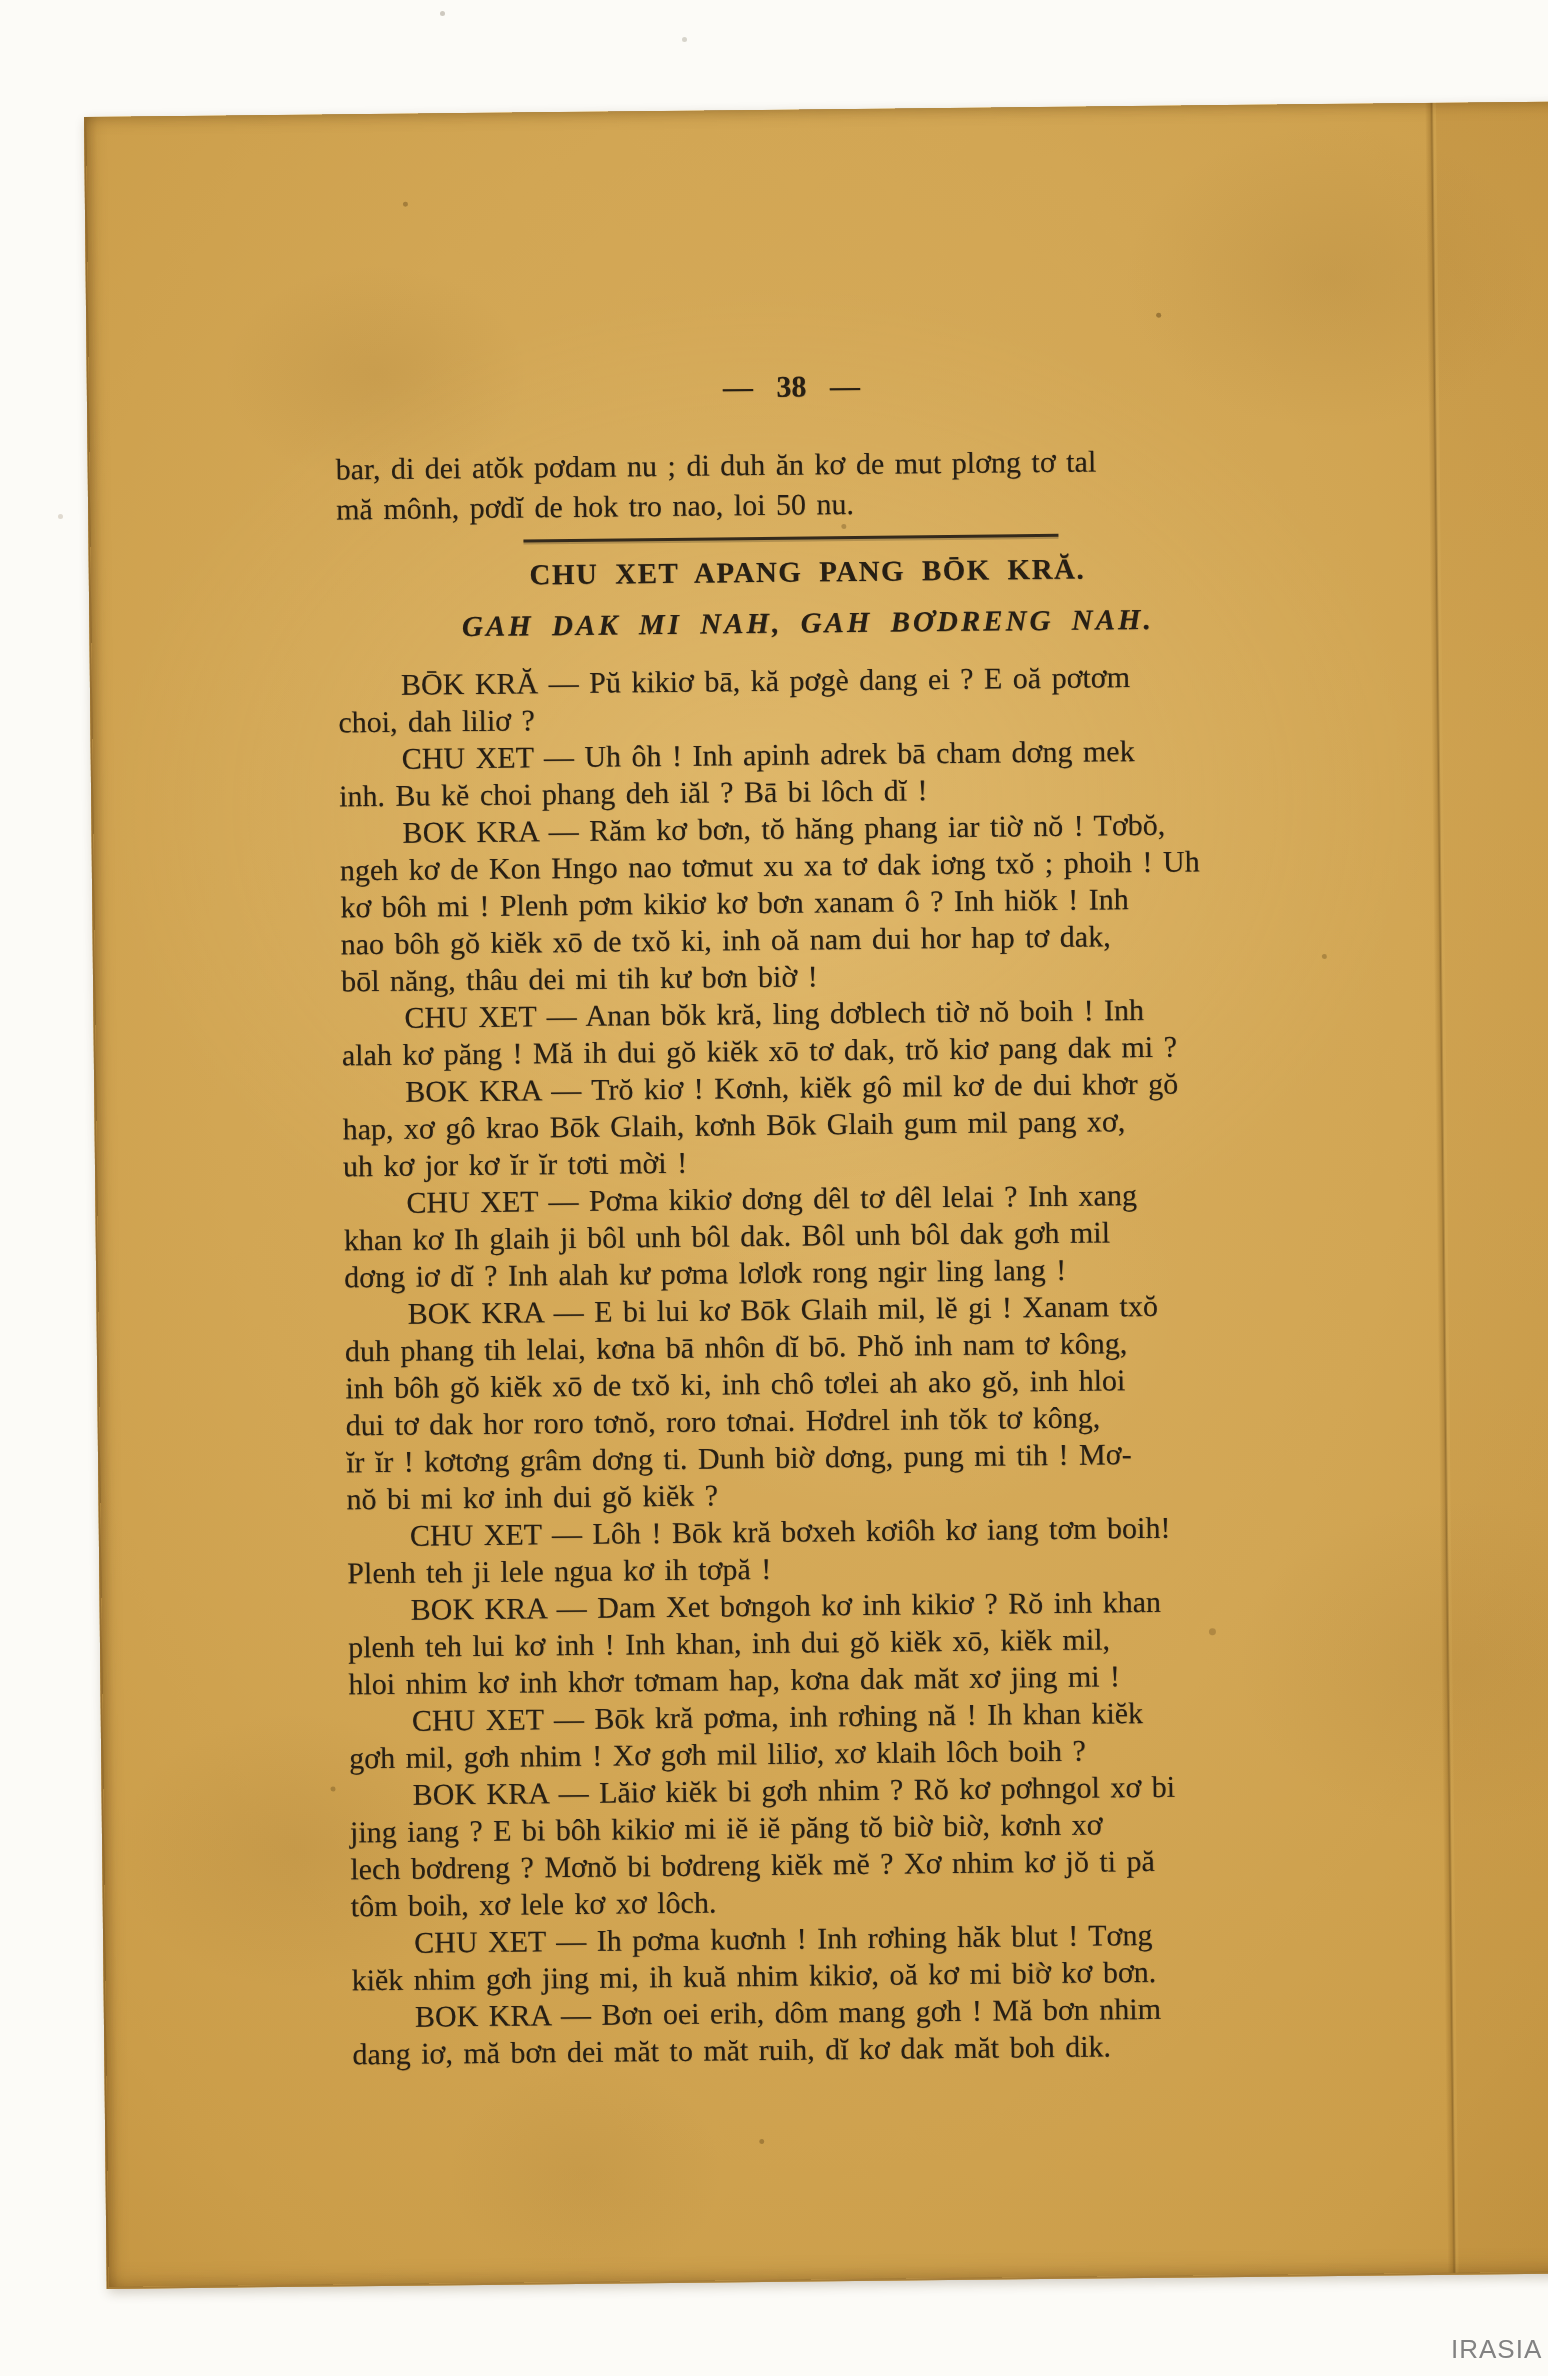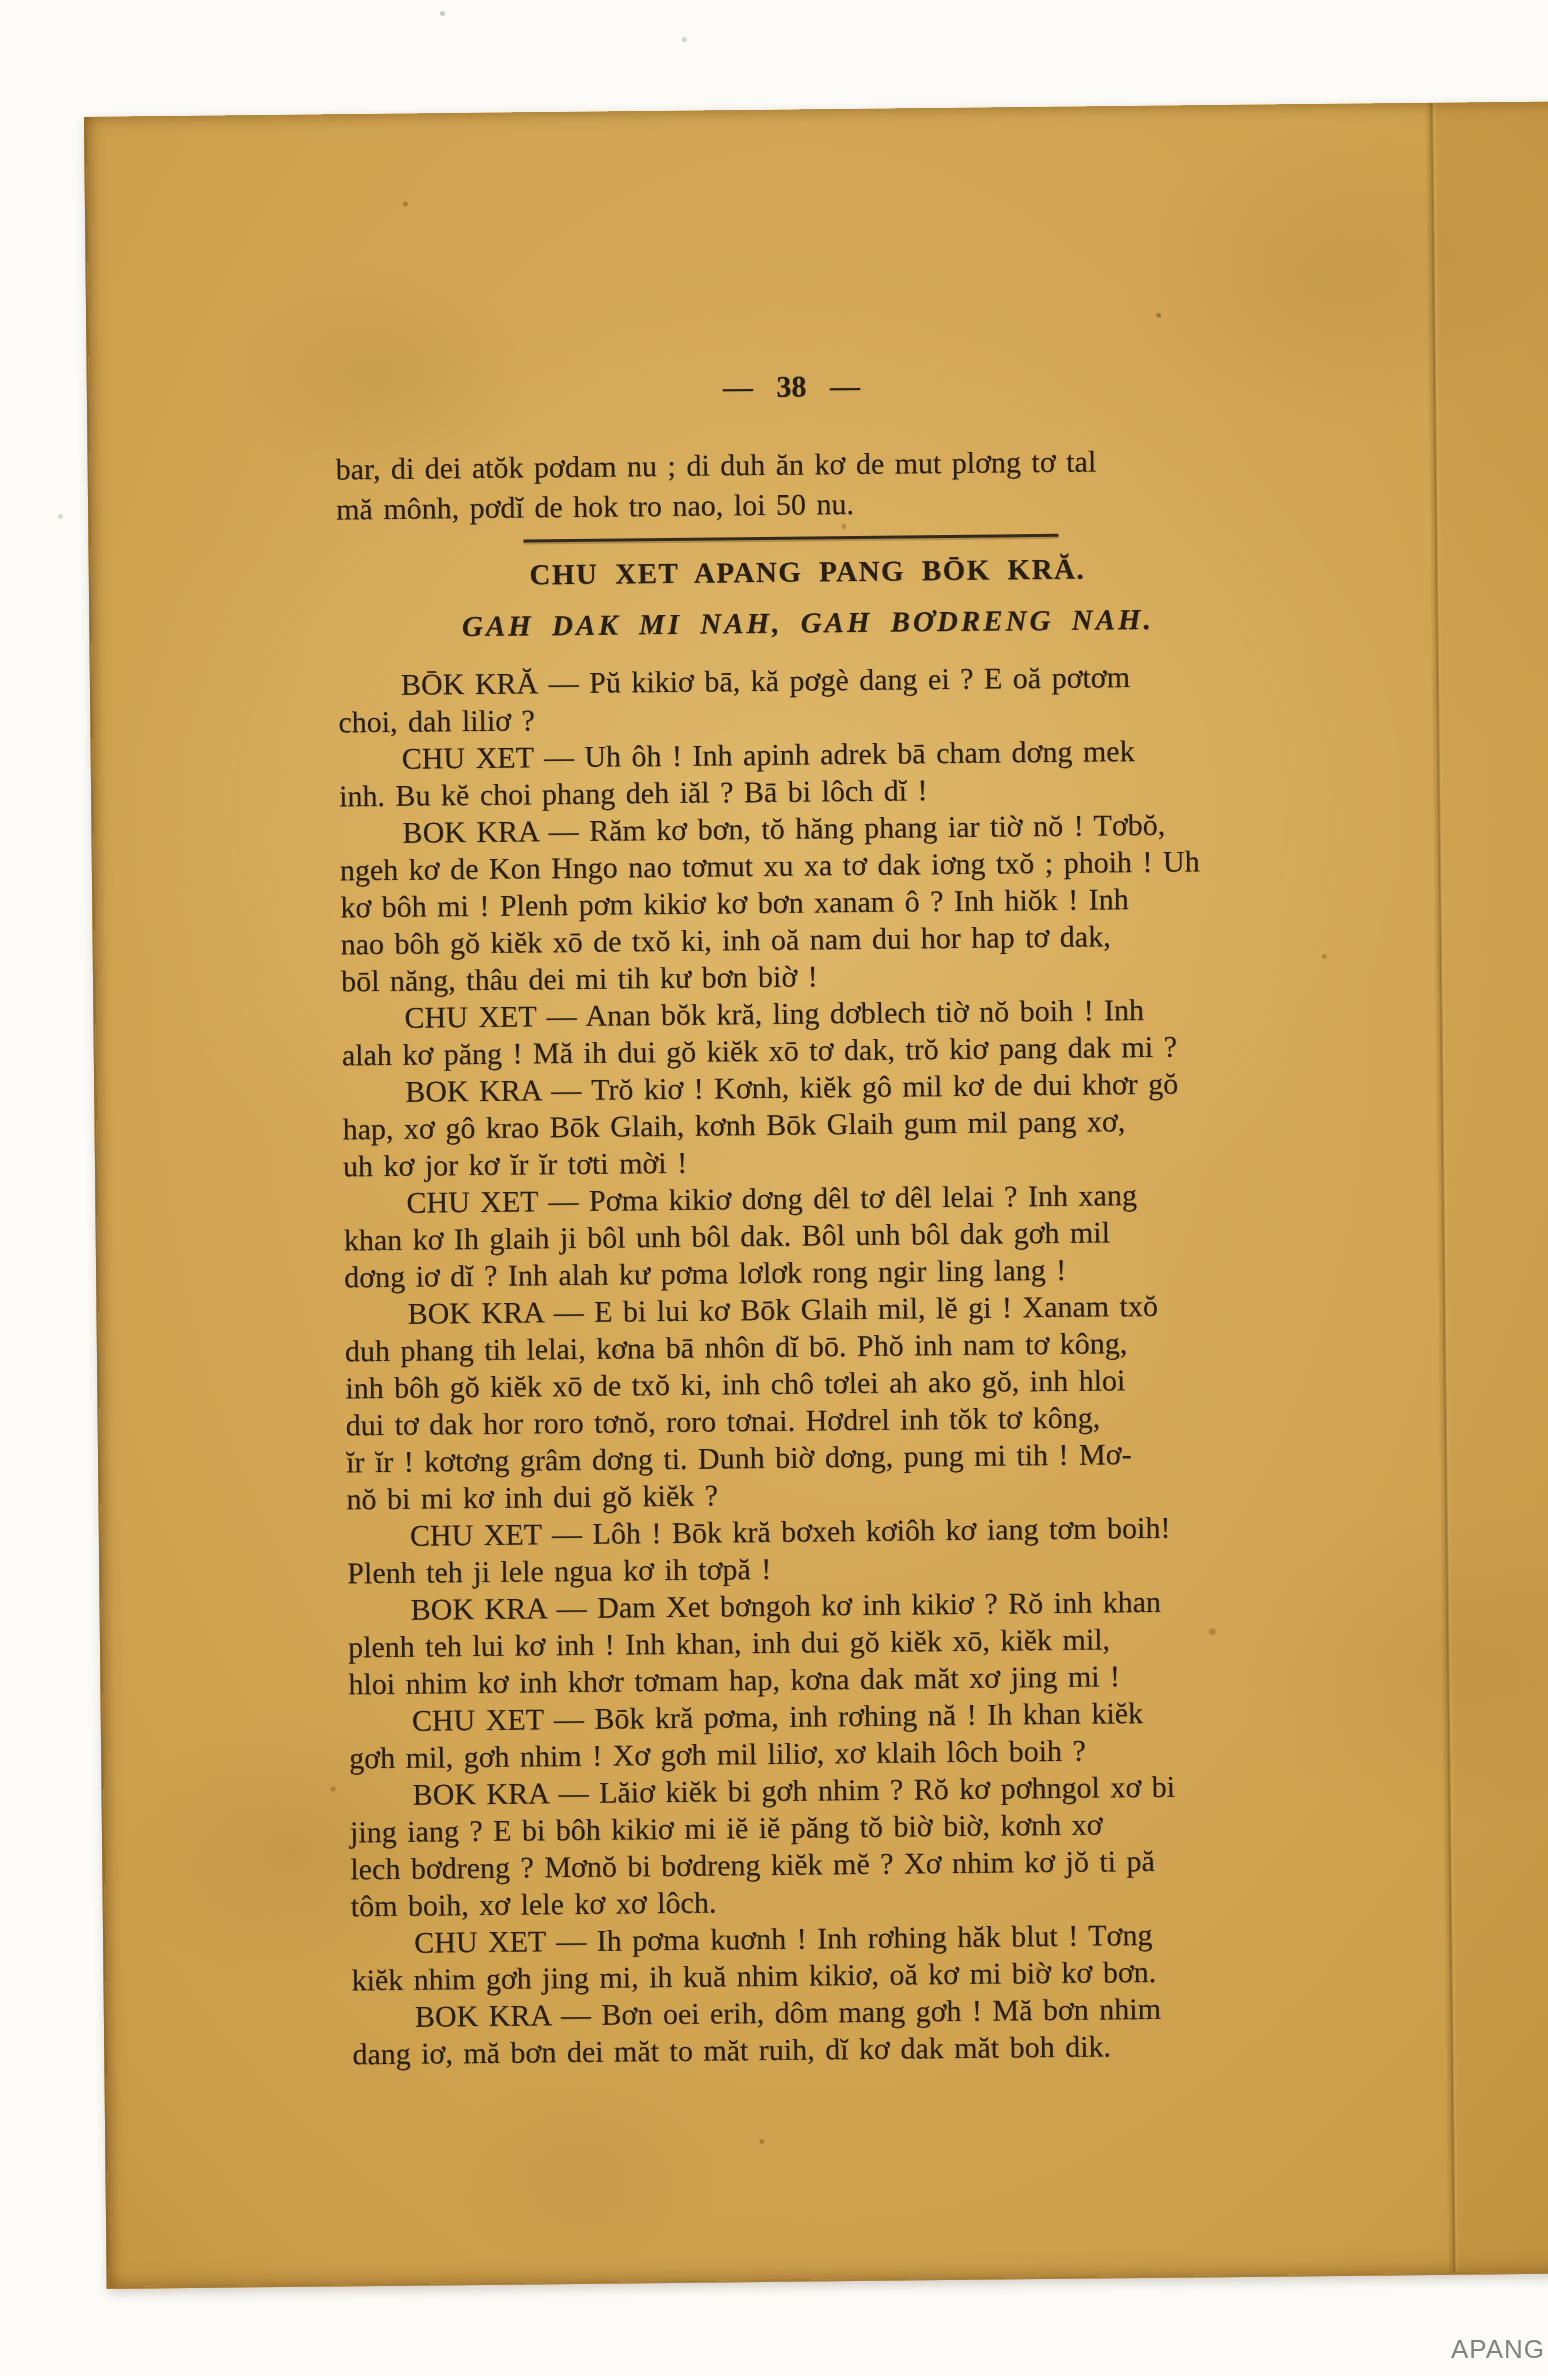--- a/index.html
+++ b/index.html
@@ -205,15 +205,15 @@
         <div class="line">jing iang ? E bi bôh kikiơ mi iĕ iĕ păng tŏ biờ biờ, kơnh xơ</div>
         <div class="line">lech bơdreng ? Mơnŏ bi bơdreng kiĕk mĕ ? Xơ nhim kơ jŏ ti pă</div>
         <div class="line">tôm boih, xơ lele kơ xơ lôch.</div>
         <div class="line indent">CHU XET — Ih pơma kuơnh ! Inh rơhing hăk blut ! Tơng</div>
         <div class="line">kiĕk nhim gơh jing mi, ih kuă nhim kikiơ, oă kơ mi biờ kơ bơn.</div>
         <div class="line indent">BOK KRA — Bơn oei erih, dôm mang gơh ! Mă bơn nhim</div>
         <div class="line">dang iơ, mă bơn dei măt to măt ruih, dĭ kơ dak măt boh dik.</div>
       </div>
   </div>
 
-  <div class="watermark">APANG</div>
+  <div class="watermark">IRASIA</div>
 </div>
 
 
 </body></html>

